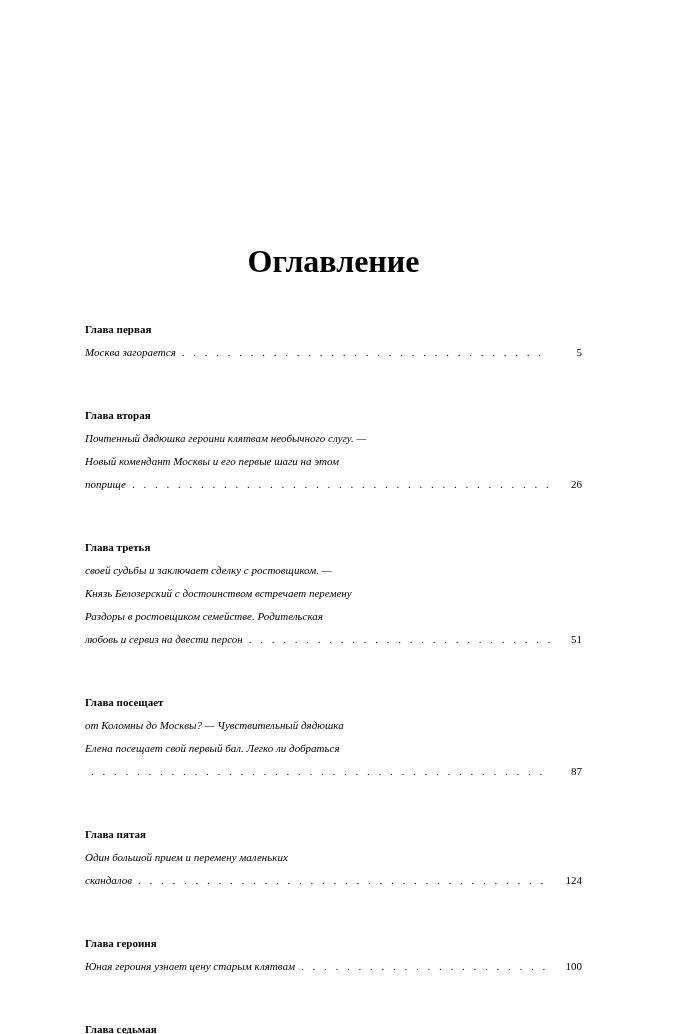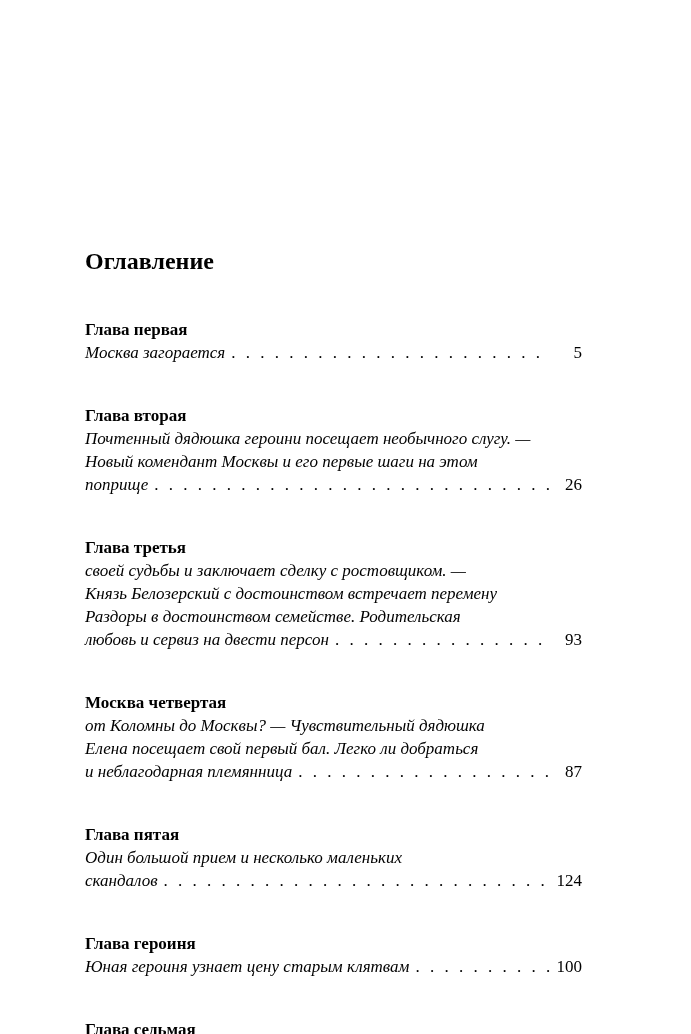--- a/index.html
+++ b/index.html
@@ -14,28 +14,28 @@
     height: 1034px;
     overflow: hidden;
   }
   .page {
     width: 497px;
     margin-left: 85px;
     padding-top: 244px;
     box-sizing: border-box;
   }
   .toc-title {
-    font-size: 24px;
+    font-size: 32px;
     font-weight: bold;
-    text-align: left;
+    text-align: center;
     line-height: 34px;
     margin: 0 0 40px 0;
   }
   .entry {
-    font-size: 17px;
+    font-size: 11px;
     line-height: 23px;
     margin-bottom: 9px;
     margin-top: 40px;
   }
   .entry-title {
     font-weight: bold;
     font-style: normal;
   }
   .desc-line {
     font-style: italic;
@@ -83,55 +83,54 @@
     <div class="entry-title">Глава первая</div>
     <div class="last-line">
       <span class="tail">Москва загорается</span>
       <span class="leader"></span>
       <span class="pagenum">5</span>
     </div>
   </div>
 
   <div class="entry">
     <div class="entry-title">Глава вторая</div>
-    <div class="desc-line">Почтенный дядюшка героини посещает необычного слугу. —</div>
+    <div class="desc-line">Почтенный дядюшка героини клятвам необычного слугу. —</div>
     <div class="desc-line">Новый комендант Москвы и его первые шаги на этом</div>
     <div class="last-line">
       <span class="tail">поприще</span>
       <span class="leader"></span>
       <span class="pagenum">26</span>
     </div>
   </div>
 
   <div class="entry">
     <div class="entry-title">Глава третья</div>
     <div class="desc-line">своей судьбы и заключает сделку с ростовщиком. —</div>
     <div class="desc-line">Князь Белозерский с достоинством встречает перемену</div>
-    <div class="desc-line">Раздоры в достоинством семействе. Родительская</div>
+    <div class="desc-line">Раздоры в ростовщиком семействе. Родительская</div>
     <div class="last-line">
       <span class="tail">любовь и сервиз на двести персон</span>
       <span class="leader"></span>
-      <span class="pagenum">93</span>
+      <span class="pagenum">51</span>
     </div>
   </div>
 
   <div class="entry">
-    <div class="entry-title">Москва четвертая</div>
+    <div class="entry-title">Глава посещает</div>
     <div class="desc-line">от Коломны до Москвы? — Чувствительный дядюшка</div>
     <div class="desc-line">Елена посещает свой первый бал. Легко ли добраться</div>
     <div class="last-line">
-      <span class="tail">и неблагодарная племянница</span>
       <span class="leader"></span>
       <span class="pagenum">87</span>
     </div>
   </div>
 
   <div class="entry">
     <div class="entry-title">Глава пятая</div>
-    <div class="desc-line">Один большой прием и несколько маленьких</div>
+    <div class="desc-line">Один большой прием и перемену маленьких</div>
     <div class="last-line">
       <span class="tail">скандалов</span>
       <span class="leader"></span>
       <span class="pagenum">124</span>
     </div>
   </div>
 
   <div class="entry">
     <div class="entry-title">Глава героиня</div>
     <div class="last-line">

